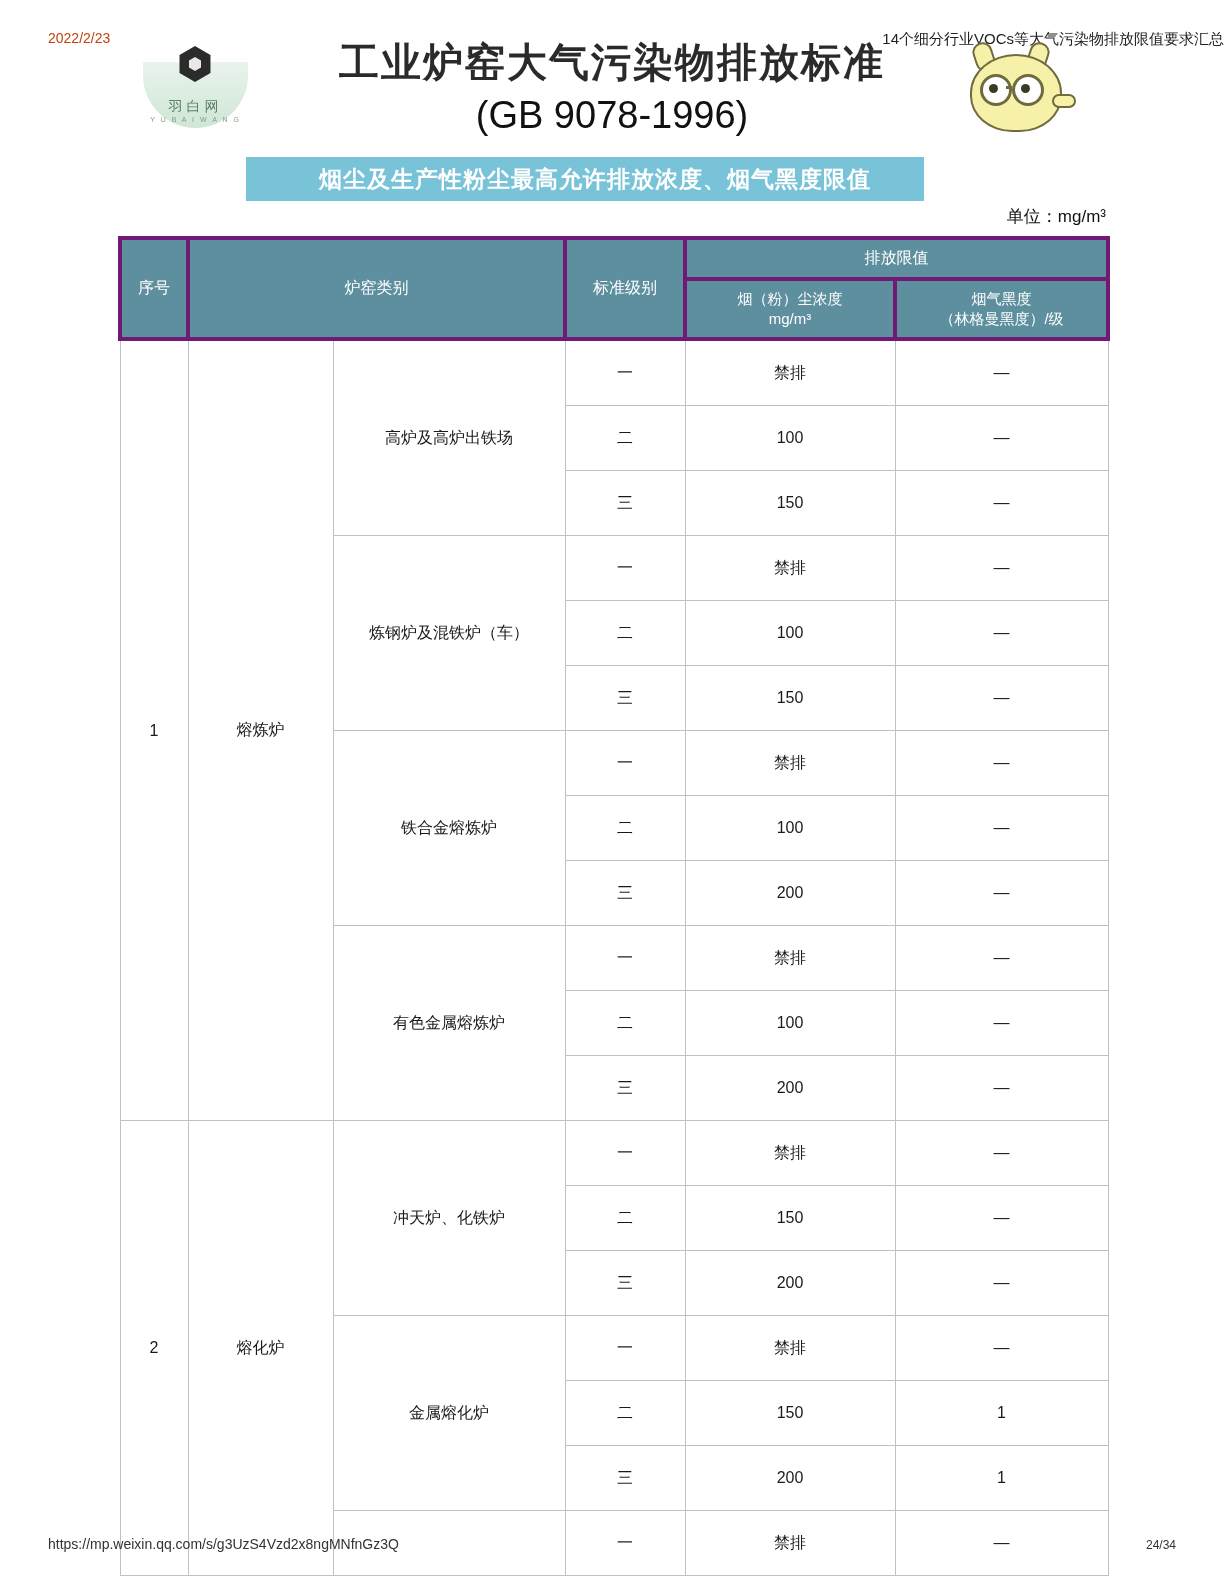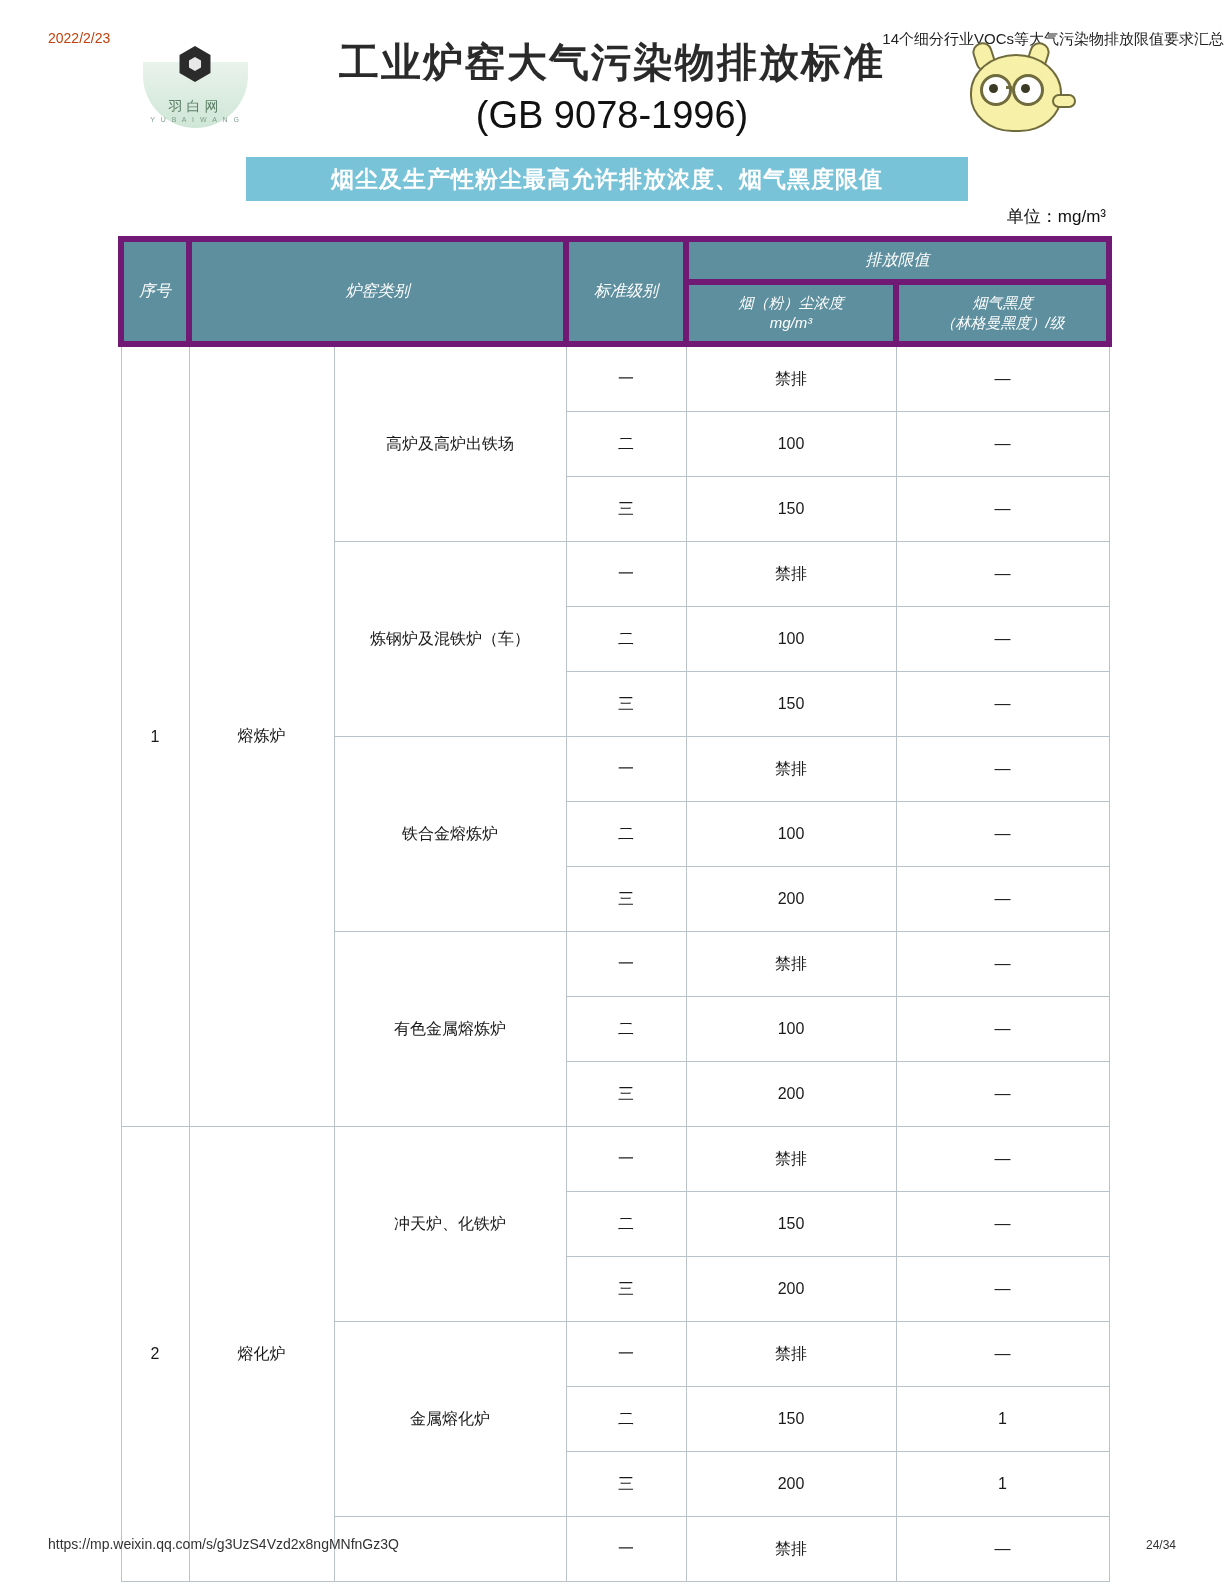--- a/index.html
+++ b/index.html
@@ -185,26 +185,27 @@
     left: 88px; top: 52px;
     width: 20px; height: 10px;
     border: 2px solid #6f6b3c;
     border-radius: 8px;
     background: #f6f0a8;
   }
   .subtitle-bar {
     position: absolute;
     left: 246px;
     top: 157px;
-    width: 722px;
+    width: 658px;
     height: 44px;
     background: #79c3d8;
     display: flex;
     align-items: center;
     justify-content: center;
+    padding-left: 20px;
   }
   .subtitle-bar span {
     font-size: 23px;
     font-weight: bold;
     color: #ffffff;
     letter-spacing: 1px;
   }
   .unit-line {
     position: absolute;
     right: 118px;
@@ -230,22 +231,21 @@
     vertical-align: middle;
     font-size: 16px;
     color: #1a1a1a;
   }
   table.main thead th {
     background: #5e8f9e;
     color: #ffffff;
     font-weight: normal;
     font-size: 16px;
     padding: 8px 4px;
-    border: 6px solid #701a75;
-    font-style: italic;
+    border: 4px solid #701a75;
   }
   thead .hdr-sub {
     font-size: 15px;
     line-height: 20px;
   }
   td.cell {
     height: 60px;
     padding: 2px 4px;
     background: #ffffff;
   }

